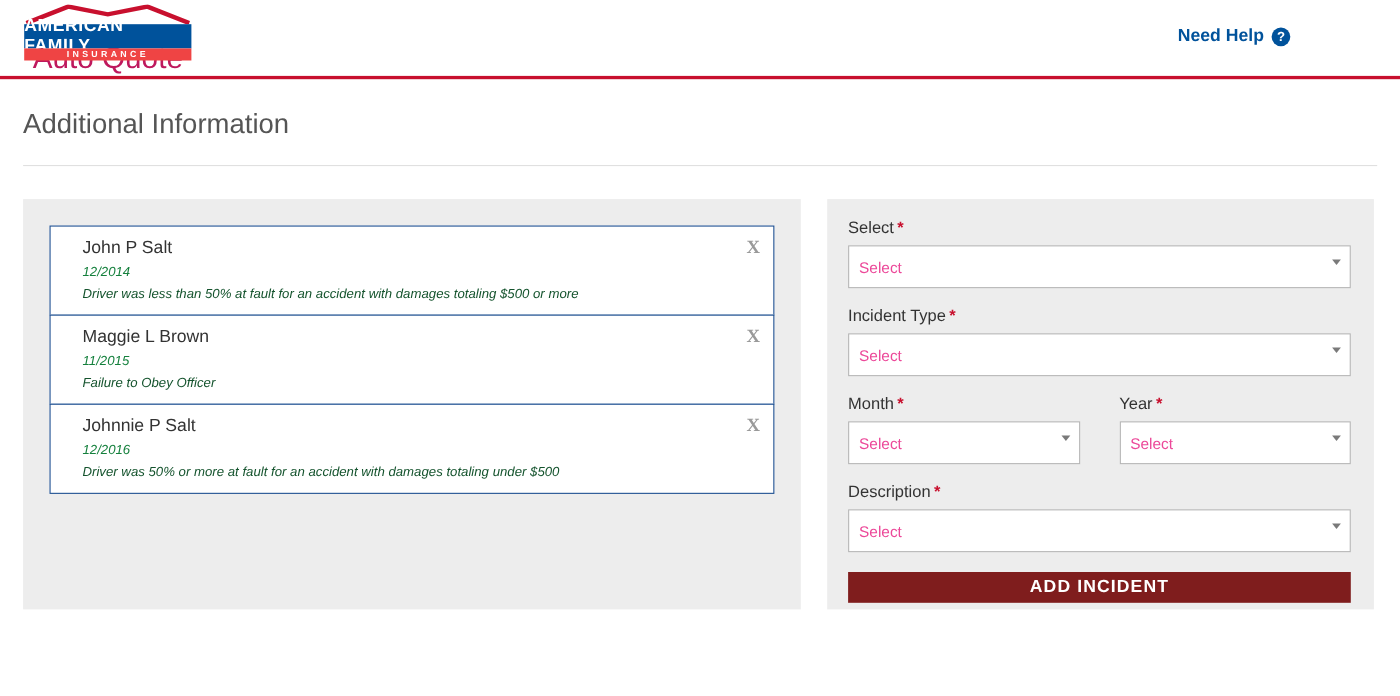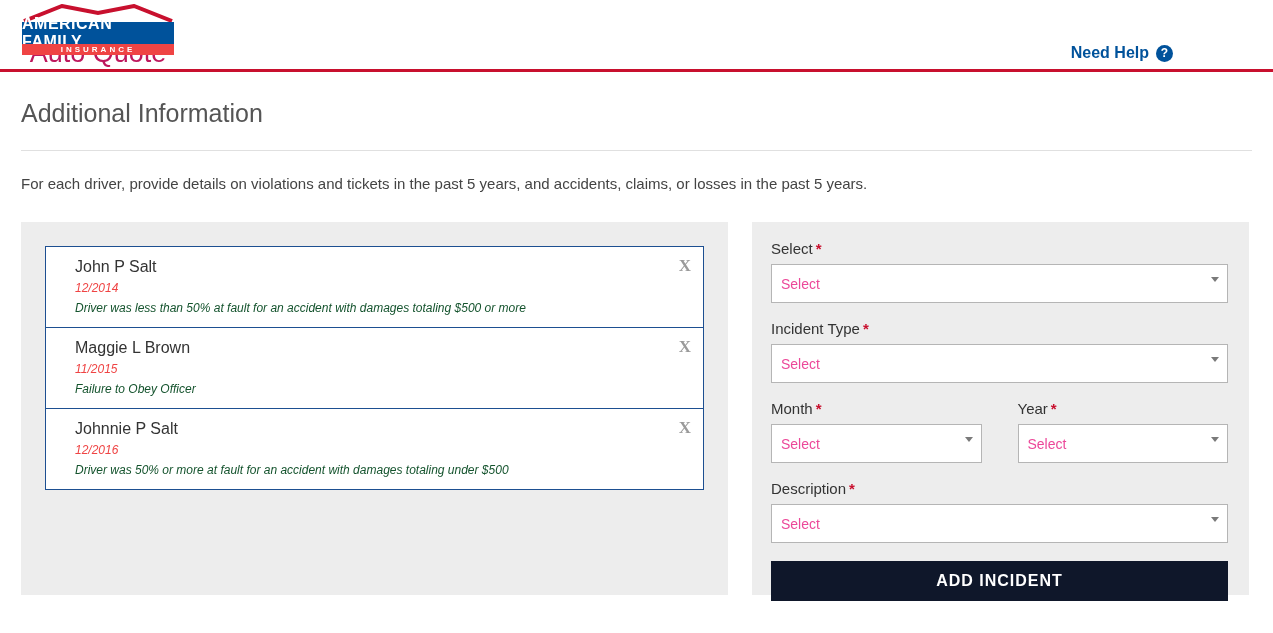--- a/index.html
+++ b/index.html
@@ -90,21 +90,20 @@
     position: absolute;
     right: 100px;
     top: 24px;
     display: flex;
     align-items: center;
     gap: 7px;
     color: #00529b;
     font-size: 16px;
     font-weight: bold;
     cursor: pointer;
-    margin-top: 20px;
   }
   .help-icon {
     width: 17px;
     height: 17px;
     border-radius: 50%;
     background: #00529b;
     color: #ffffff;
     font-size: 12px;
     font-weight: bold;
     display: flex;
@@ -156,21 +155,21 @@
     margin-bottom: -1px;
   }
   .incident-name {
     font-size: 16px;
     color: #333333;
     margin-bottom: 5px;
   }
   .incident-date {
     font-size: 12px;
     font-style: italic;
-    color: #ef4444;
+    color: #15803d;
     margin-bottom: 6px;
   }
   .incident-desc {
     font-size: 12px;
     font-style: italic;
     color: #14532d;
   }
   .incident-remove {
     position: absolute;
     right: 12px;
@@ -231,22 +230,22 @@
   }
   .row2 {
     display: flex;
     gap: 36px;
   }
   .half {
     width: 218px;
   }
   .add-btn {
     width: 100%;
-    height: 40px;
-    background: #0f172a;
+    height: 28px;
+    background: #7f1d1d;
     color: #ffffff;
     font-size: 16px;
     font-weight: bold;
     letter-spacing: 1px;
     border: none;
     cursor: pointer;
     font-family: "Liberation Sans", sans-serif;
     margin-top: 1px;
   }
 </style>
@@ -267,21 +266,20 @@
   </div>
   <div class="help">
     <span>Need Help</span>
     <span class="help-icon">?</span>
   </div>
 </div>
 
 <div class="page">
   <h1 class="page-title">Additional Information</h1>
   <div class="rule"></div>
-  <p class="intro">For each driver, provide details on violations and tickets in the past 5 years, and accidents, claims, or losses in the past 5 years.</p>
 
   <div class="columns">
 
     <div class="incident-list">
 
       <div class="incident-card">
         <div class="incident-name">John P Salt</div>
         <div class="incident-date">12/2014</div>
         <div class="incident-desc">Driver was less than 50% at fault for an accident with damages totaling $500 or more</div>
         <div class="incident-remove">X</div>

